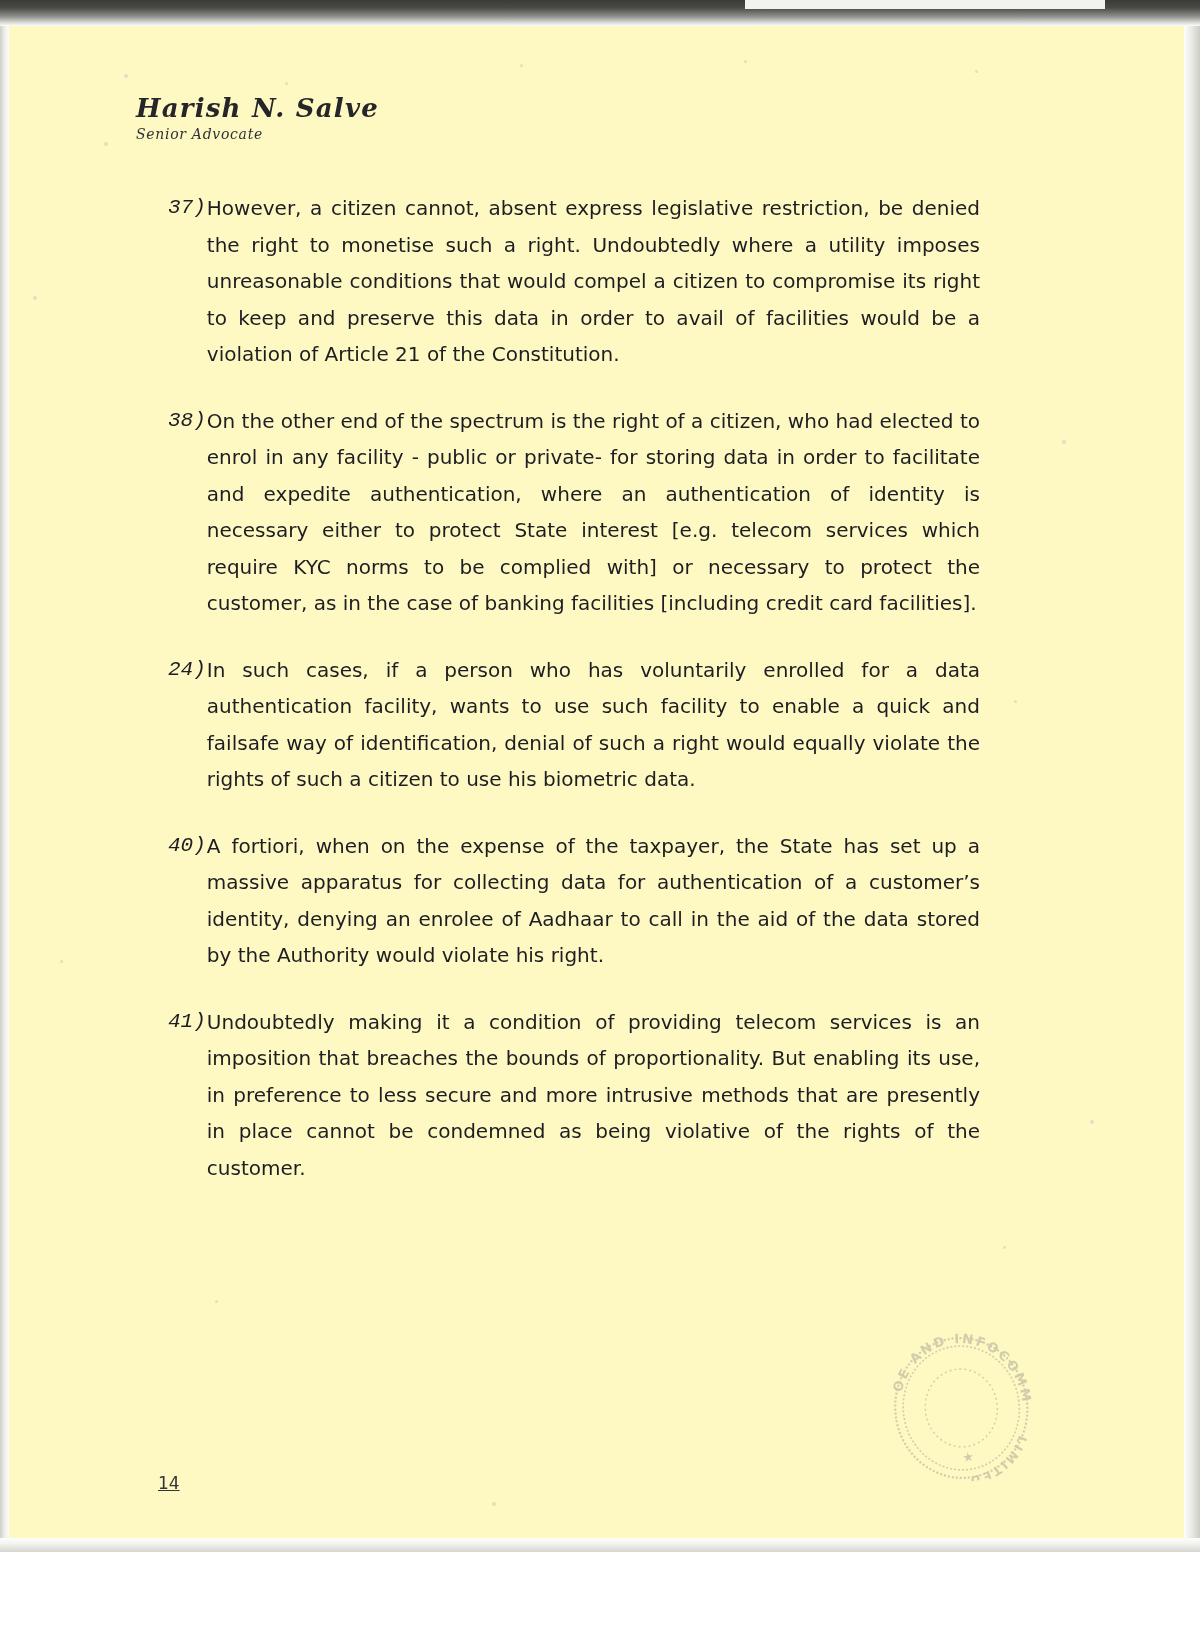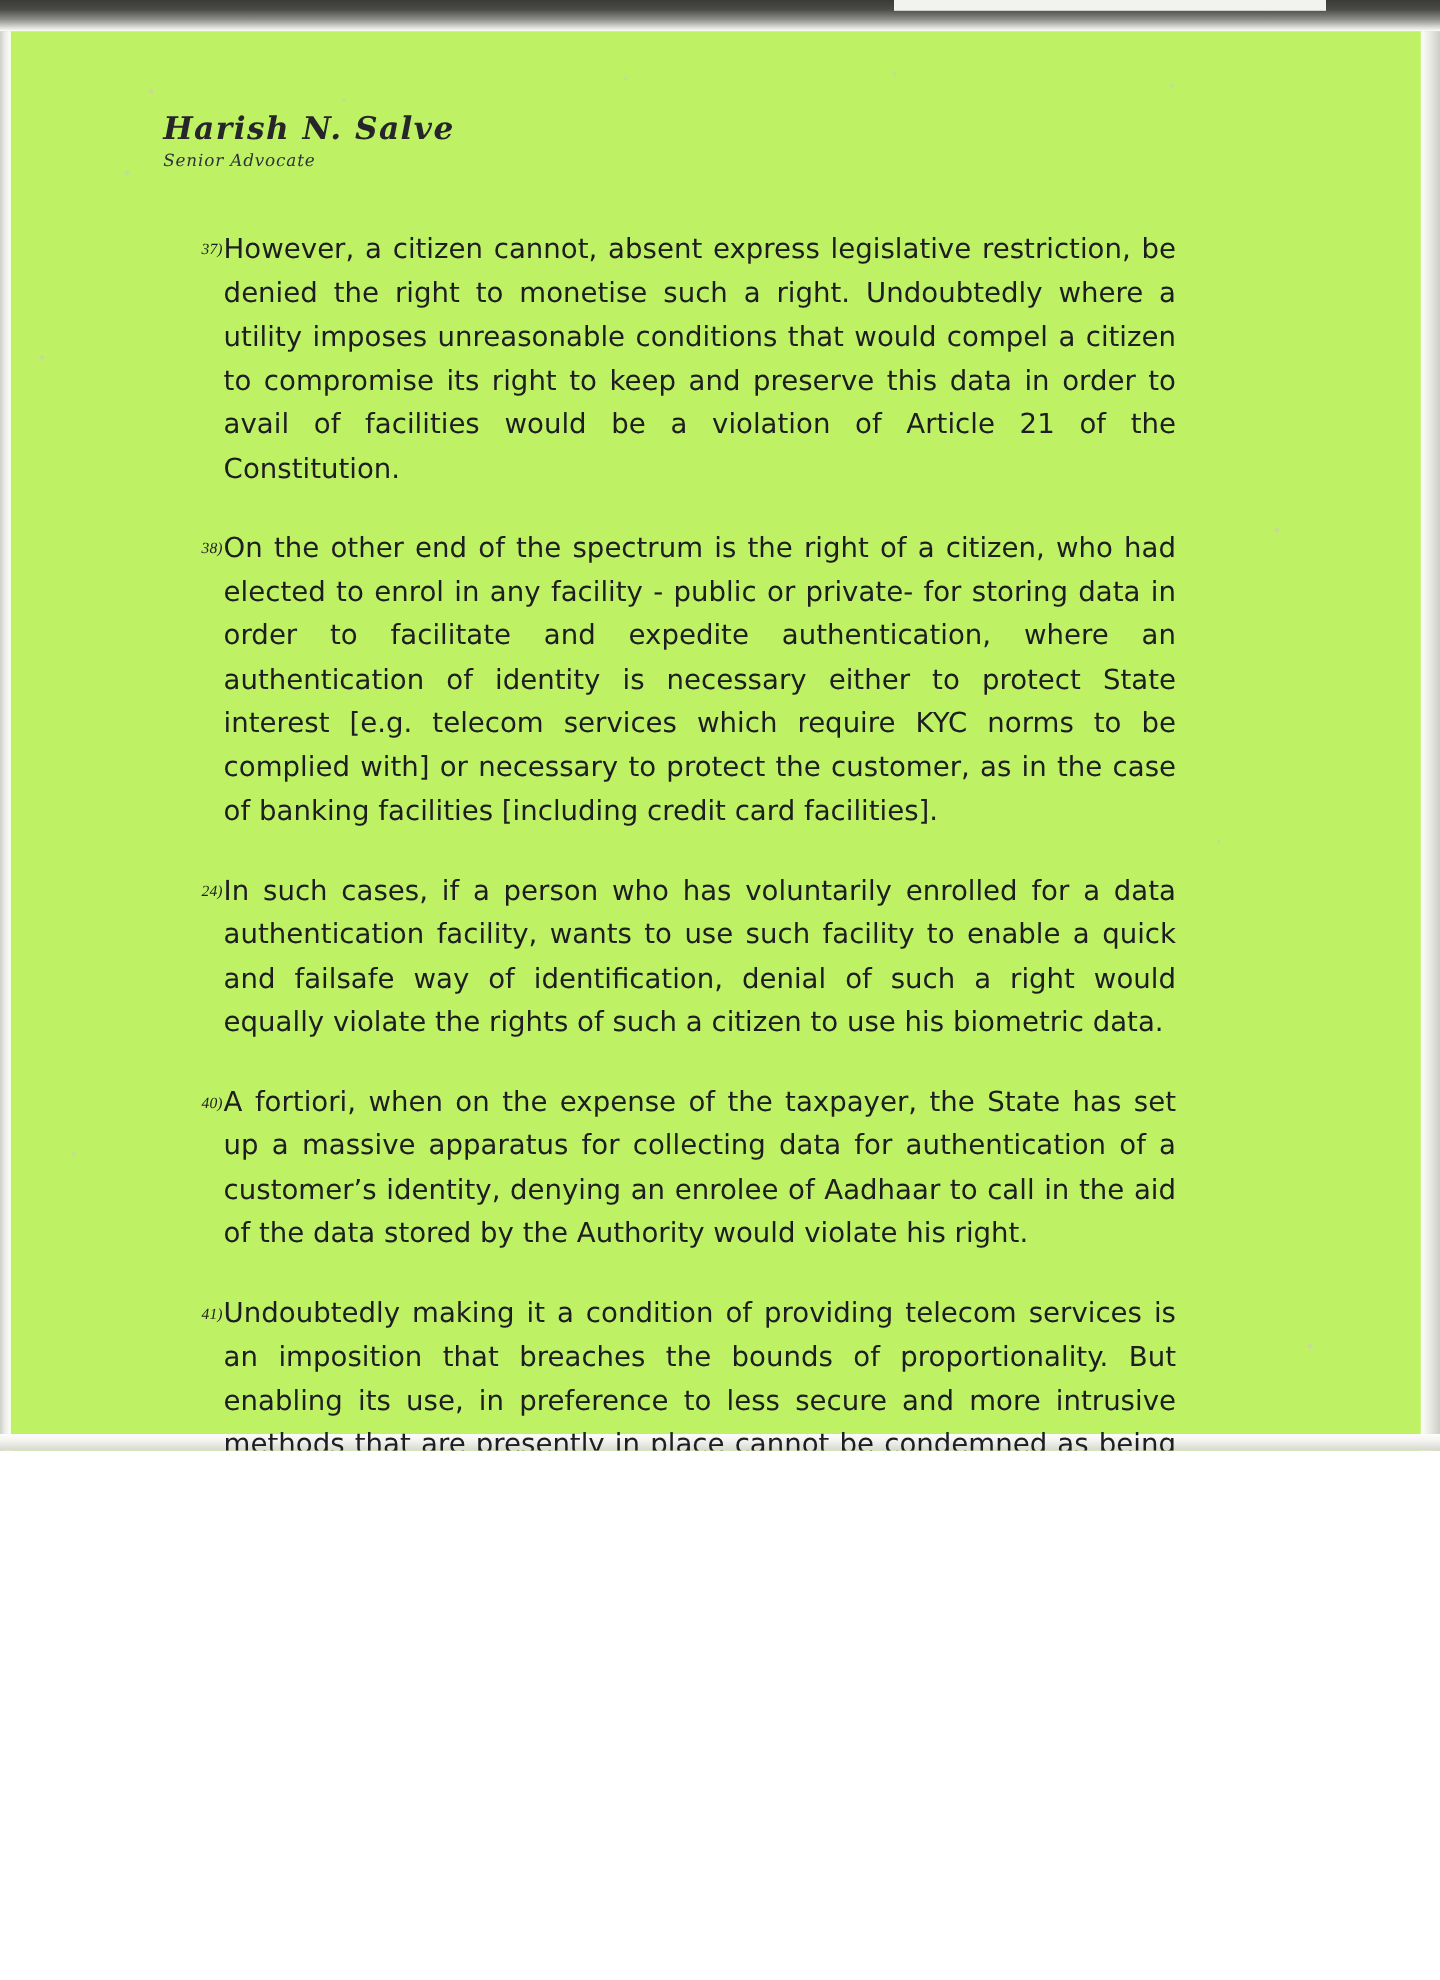--- a/index.html
+++ b/index.html
@@ -6,22 +6,22 @@
     margin: 0;
     padding: 0;
     background: #ffffff;
   }
   body {
     font-family: "DejaVu Sans", sans-serif;
   }
   .page {
     position: relative;
     width: 1200px;
-    height: 1209px;
-    background: #bef264;
+    height: 1552px;
+    background: #fef9c3;
     overflow: hidden;
   }
 
   
   .scan-edge-top {
     position: absolute;
     top: 0; left: 0;
     width: 1200px;
     height: 26px;
     background: linear-gradient(to bottom, #3a3a38 0%, #4a4a47 30%, #8c8c88 62%, #dcdcd8 88%, #fdfdfc 100%);
@@ -90,33 +90,33 @@
     top: 190px;
     width: 812px;
   }
   .para {
     display: flex;
     align-items: flex-start;
     margin-bottom: 34px;
     color: #1d1d22;
   }
   .para-num {
-    font-family: Liberation Serif, serif;
+    font-family: Liberation Mono, monospace;
     font-style: italic;
-    font-size: 13px;
+    font-size: 21px;
     line-height: 36.5px;
     flex: 0 0 auto;
     white-space: nowrap;
     padding-right: 1px;
     color: #1d1d22;
   }
   .para-text {
     flex: 1 1 auto;
     font-family: "DejaVu Sans", sans-serif;
-    font-size: 23px;
+    font-size: 20px;
     line-height: 36.5px;
     text-align: justify;
     text-justify: inter-word;
     color: #1d1d22;
     hyphens: none;
   }
   .p37 { margin-bottom: 30px; }
   .p38 { margin-bottom: 30px; }
   .p39 { margin-bottom: 30px; }
   .p40 { margin-bottom: 30px; justify-content: center; }

